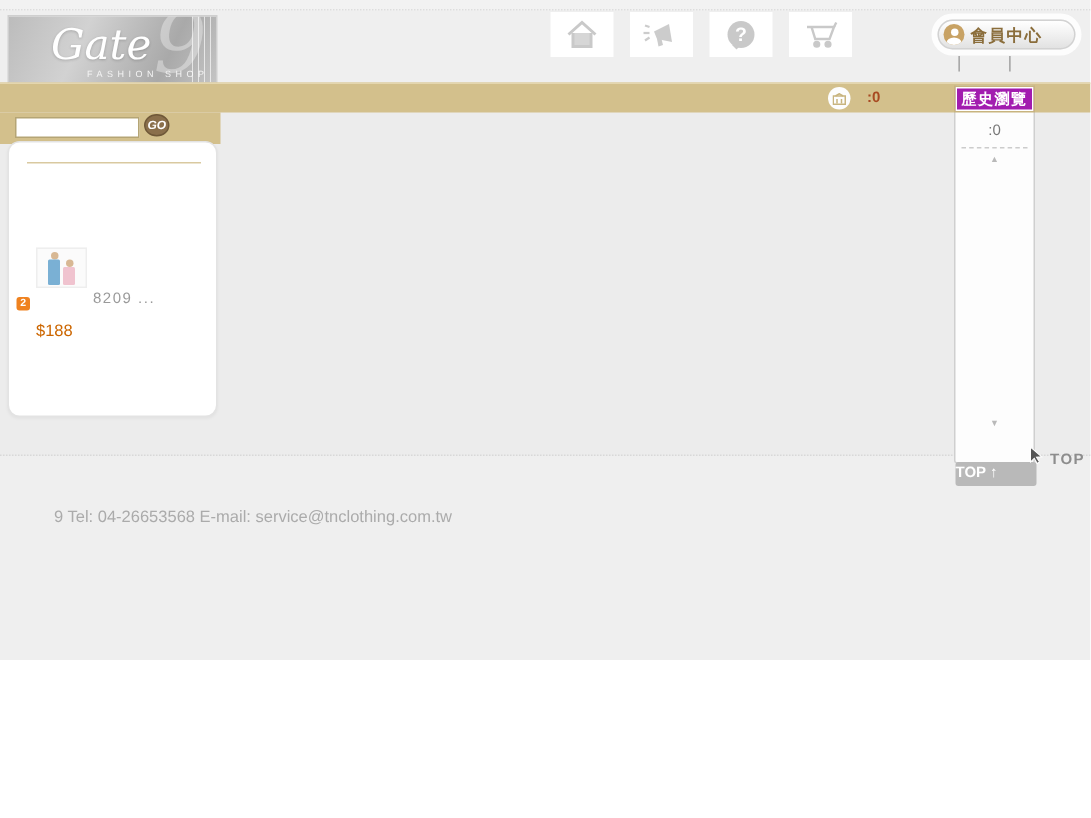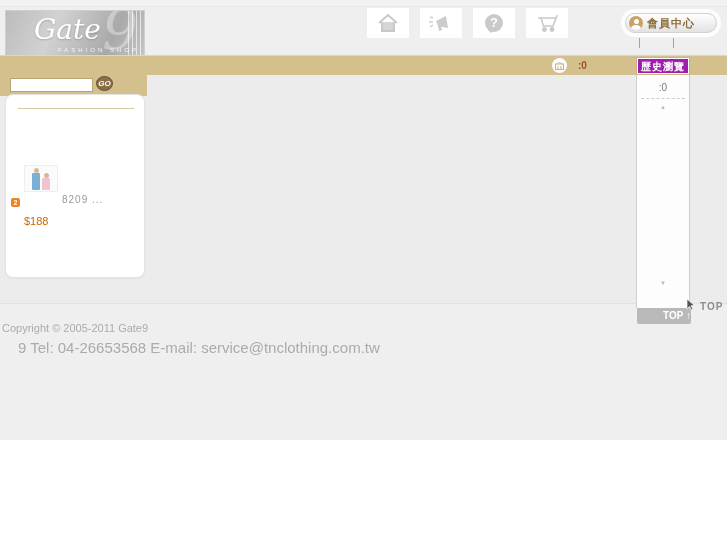--- a/index.html
+++ b/index.html
@@ -81,31 +81,31 @@
   .history { position:absolute; left:636px; top:57px; width:54px; height:252px; background:#fdfdfd;
              border:1px solid #cfcfcf; border-radius:2px; }
   .history .hhead { position:absolute; left:0; top:0; width:100%; height:16px; background:#a21caf;
                     border:1px solid #fff; outline:1px solid #c8b47e; color:#fff; font-size:10px;
                     font-weight:bold; text-align:center; line-height:15px; letter-spacing:1px; }
   .history .hcount { position:absolute; top:24px; width:100%; text-align:center; font-size:10px; color:#777; }
   .history .hdash { position:absolute; left:4px; top:40px; width:44px; border-top:1px dashed #ccc; }
   .history .harrow-up   { position:absolute; top:46px;  width:100%; text-align:center; font-size:6px; color:#b9b9b9; cursor:pointer; }
   .history .harrow-down { position:absolute; top:222px; width:100%; text-align:center; font-size:6px; color:#b9b9b9; cursor:pointer; }
   .history .htop { position:absolute; left:0px; bottom:-16px; width:54px; height:16px; background:#b9b9b9;
-                   border-radius:2px; color:#fff; font-size:10px; font-weight:bold; text-align:right;
+                   border-radius:2px; color:#fff; font-size:10px; font-weight:bold; text-align:left;
                    line-height:16px; cursor:pointer; }
 
   
   .backtop { position:absolute; left:700px; top:301px; font-size:10px; font-weight:bold; color:#8d8d8d;
              letter-spacing:1px; cursor:pointer; }
   .cursor { position:absolute; left:686px; top:297px; }
 
   
   .footer1 { position:absolute; left:2px; top:322px; font-size:11px; color:#ababab; }
-  .footer2 { position:absolute; left:18px; top:339px; font-size:15px; color:#ababab; }
+  .footer2 { position:absolute; left:36px; top:339px; font-size:11px; color:#ababab; }
 </style>
 </head>
 <body>
 
 <div class="page">
   <div class="bg-gray"></div>
   <div class="top-strip"></div>
   <div class="content-bg"></div>
 
   <div class="logo">
@@ -195,15 +195,14 @@
     <div class="htop">TOP ↑</div>
   </div>
 
   <span class="cursor">
     <svg width="10" height="12" viewBox="0 0 10 12">
         <path d="M1 0 L1 10 L3.5 7.5 L5.5 11 L7 10 L5 6.8 L8.5 6.5 Z" fill="#555" stroke="#fff" stroke-width="0.7"></path>
       </svg>
   </span>
   <span class="backtop">TOP</span>
 
-  <div class="footer1">Copyright © 2005-2011 Gate9</div>
   <div class="footer2">9  Tel: 04-26653568 E-mail: service@tnclothing.com.tw</div>
 </div>
 
 </body></html>

